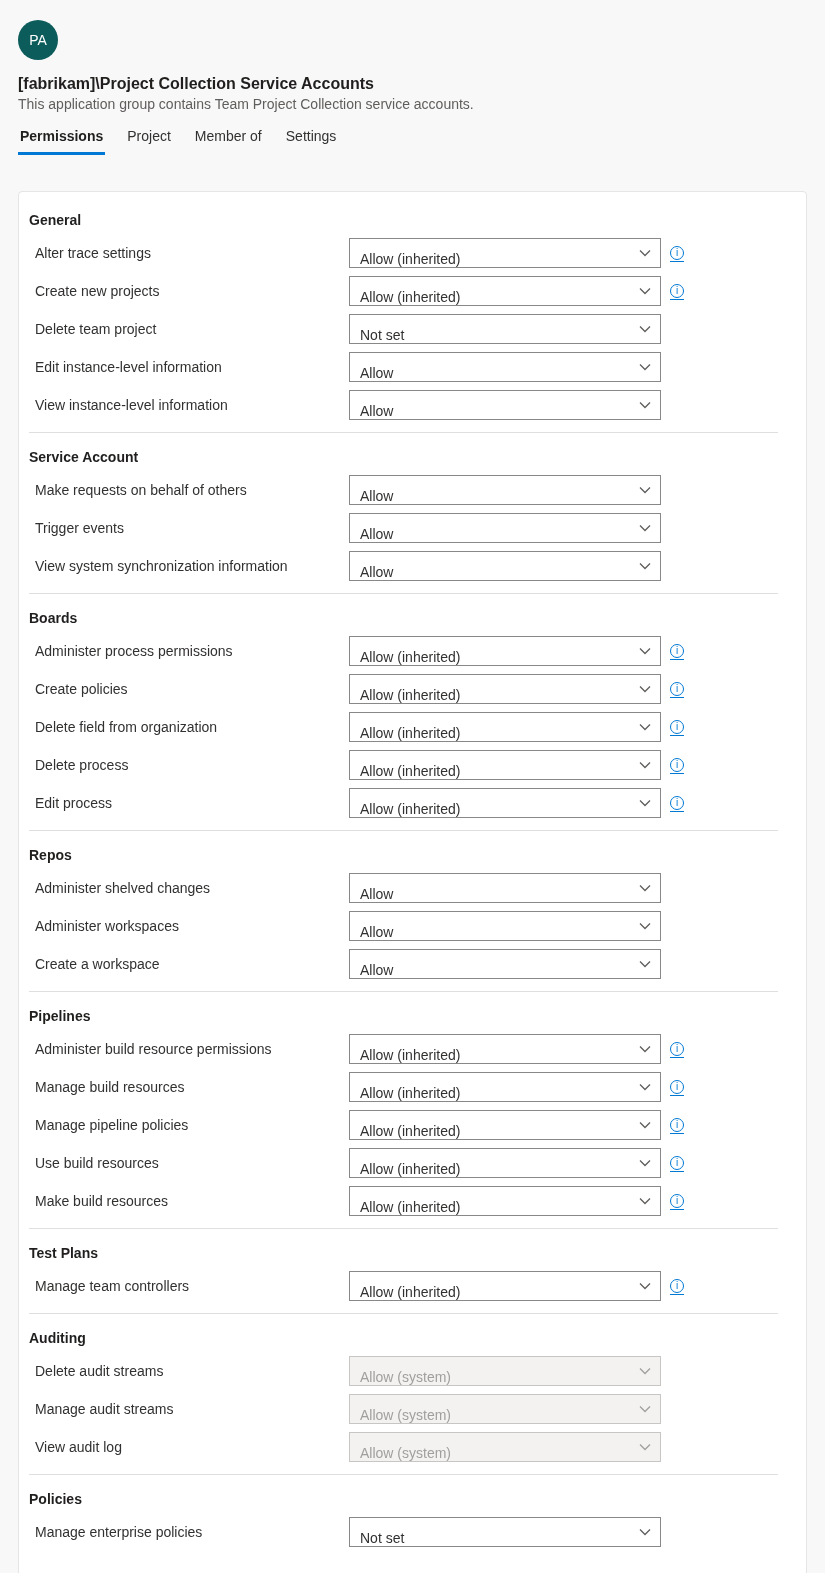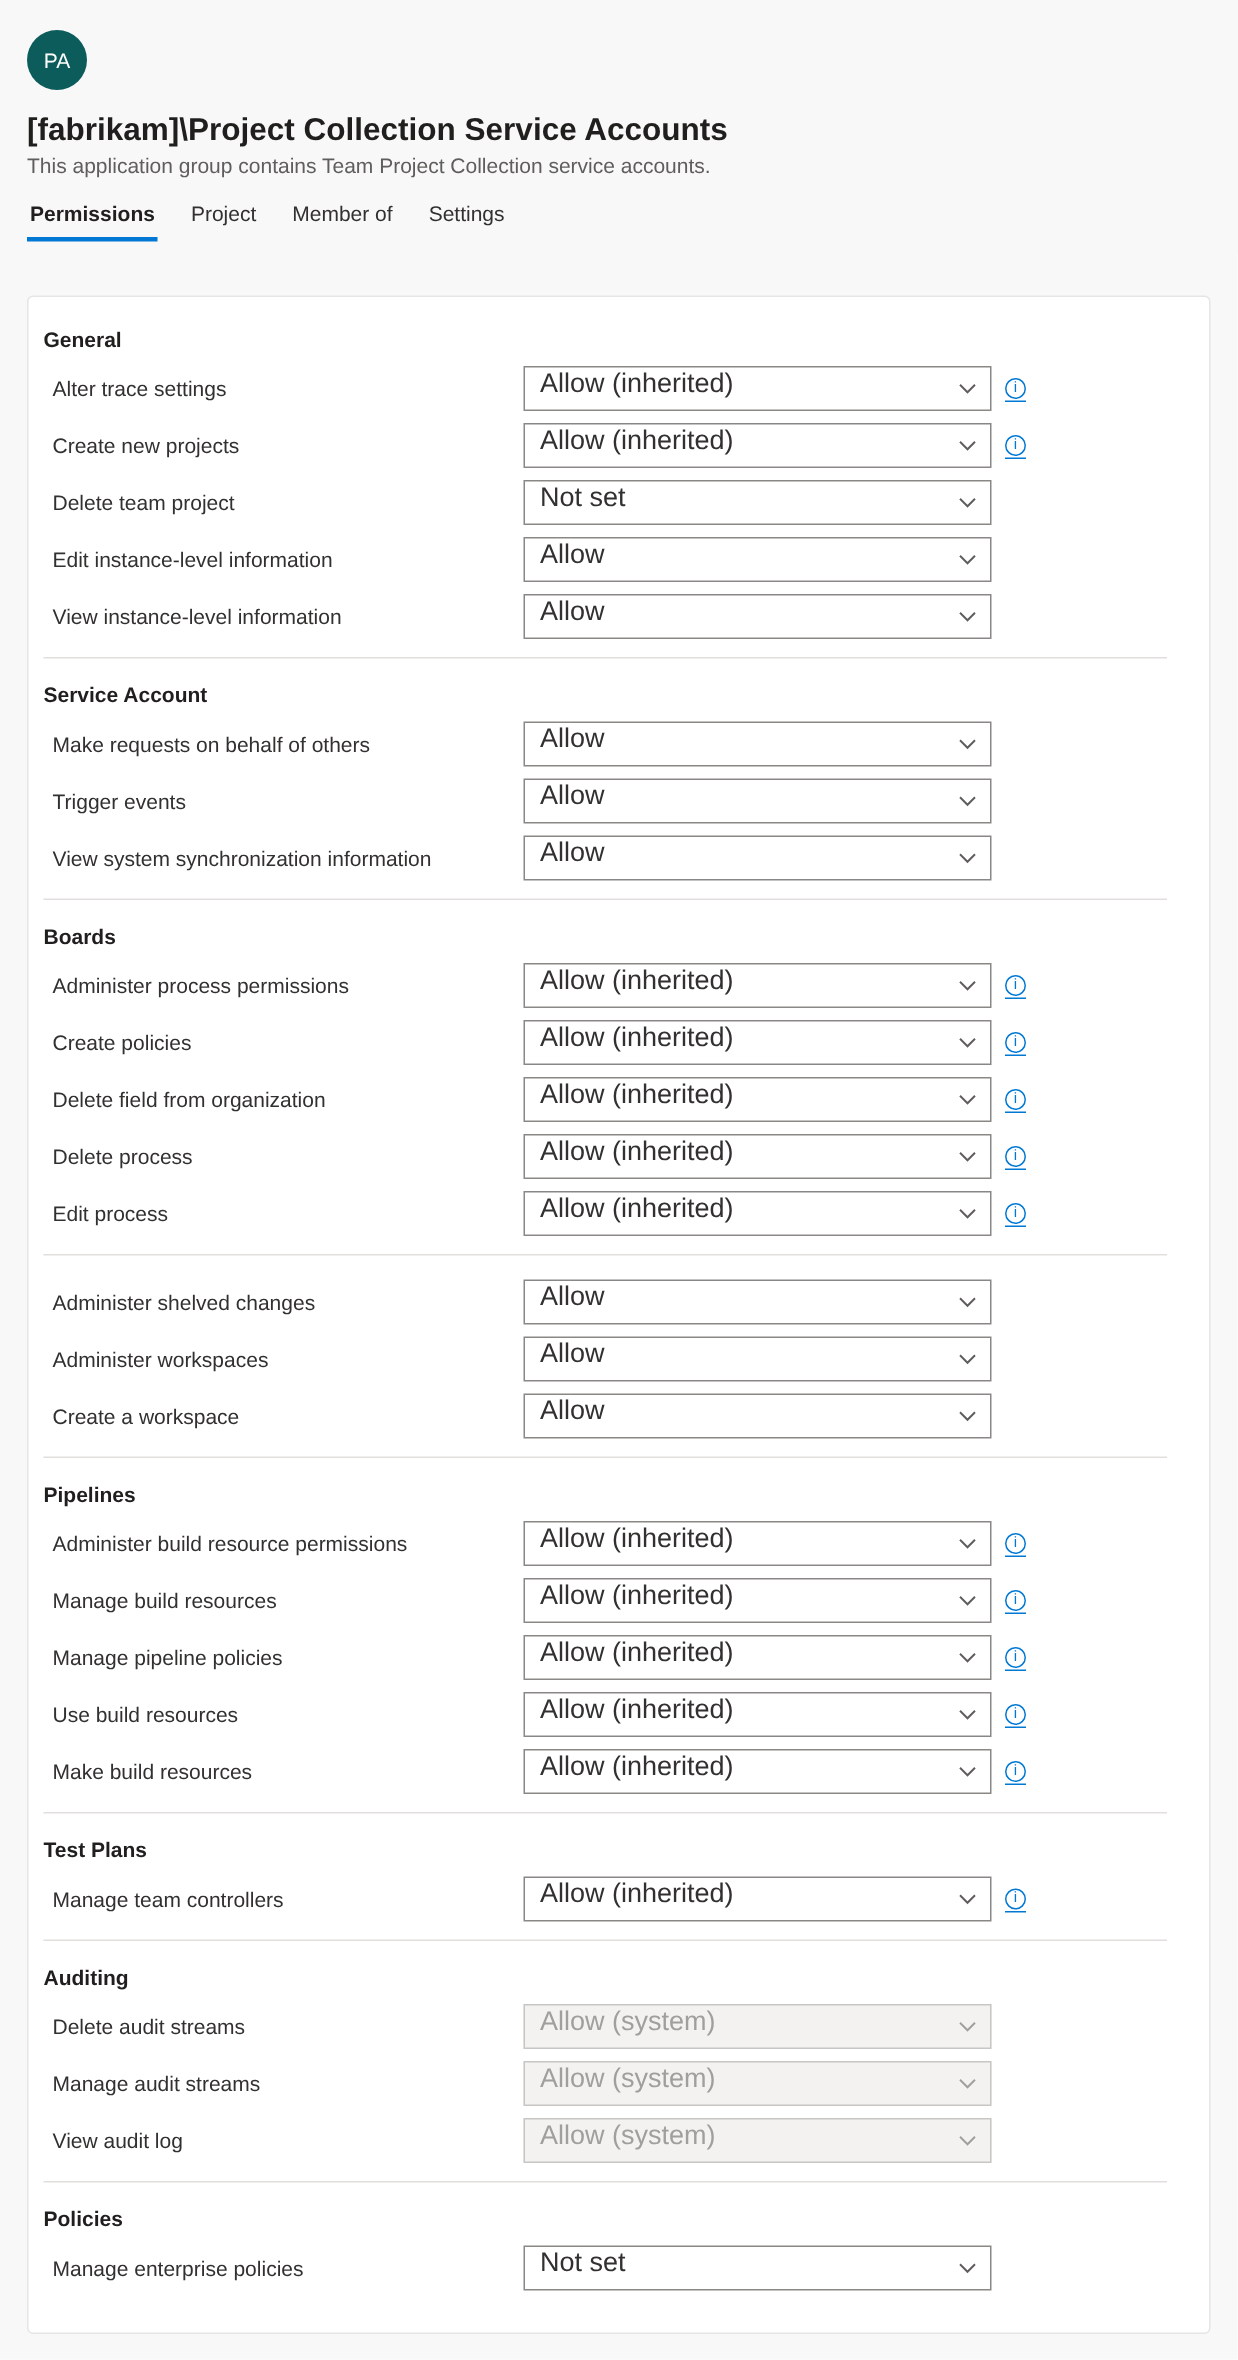--- a/index.html
+++ b/index.html
@@ -13,21 +13,21 @@
     }
     .header-row { display: flex; align-items: flex-start; gap: 14px; margin-bottom: 10px; flex-direction: column; }
     .avatar {
       width: 40px; height: 40px; border-radius: 50%;
       background: #0d5c5c;
       color: #fff; display: flex; align-items: center; justify-content: center;
       font-size: 14px; font-weight: 500; flex-shrink: 0;
       margin-top: 2px;
     }
     .title-block { flex: 1; }
-    .page-title { font-size: 21px; font-weight: 600; color: #201f1e; line-height: 1.25; }
+    .page-title { font-size: 16px; font-weight: 600; color: #201f1e; line-height: 1.25; }
     .page-subtitle { font-size: 14px; color: #605e5c; margin-top: 2px; }
     .tabs { display: flex; gap: 20px; margin-top: 8px; border-bottom: 0; }
     .tab {
       padding: 6px 2px 8px 2px;
       font-size: 14px; color: #323130;
       cursor: pointer; user-select: none;
       border-bottom: 3px solid transparent;
     }
     .tab.active { font-weight: 600; border-bottom-color: #0078d4; color: #201f1e; }
     .panel {
@@ -54,23 +54,23 @@
     .perm-select-wrap {
       flex: 0 0 312px;
       position: relative;
     }
     .perm-select {
       width: 100%;
       height: 30px;
       border: 1px solid #8a8886;
       background: #fff;
       padding: 0 30px 0 10px;
-      font-size: 18px;
+      font-size: 14px;
       color: #323130;
-      display: flex; align-items: flex-start;
+      display: flex; align-items: flex-end;
       cursor: pointer;
     }
     .perm-select.disabled {
       background: #f3f2f1;
       color: #a19f9d;
       cursor: default;
       border-color: #c8c6c4;
     }
     .chev {
       position: absolute; right: 10px; top: 50%; transform: translateY(-50%);
@@ -313,20 +313,21 @@
           <svg width="12" height="8" viewBox="0 0 12 8">
             <path d="M1 1.5 L6 6.5 L11 1.5" fill="none" stroke="#605e5c" stroke-width="1.3"></path>
           </svg>
         </span>
       </div>
       <div class="info-col">
         <span class="info-icon">i</span>
       </div>
     </div>
     <div class="section-divider"></div>
+    <div class="section-title">Repos</div>
     <div class="perm-row">
       <div class="perm-label">Administer shelved changes</div>
       <div class="perm-select-wrap">
         <div class="perm-select">
           <span>Allow</span>
         </div>
         <span class="chev">
           <svg width="12" height="8" viewBox="0 0 12 8">
             <path d="M1 1.5 L6 6.5 L11 1.5" fill="none" stroke="#605e5c" stroke-width="1.3"></path>
           </svg>

